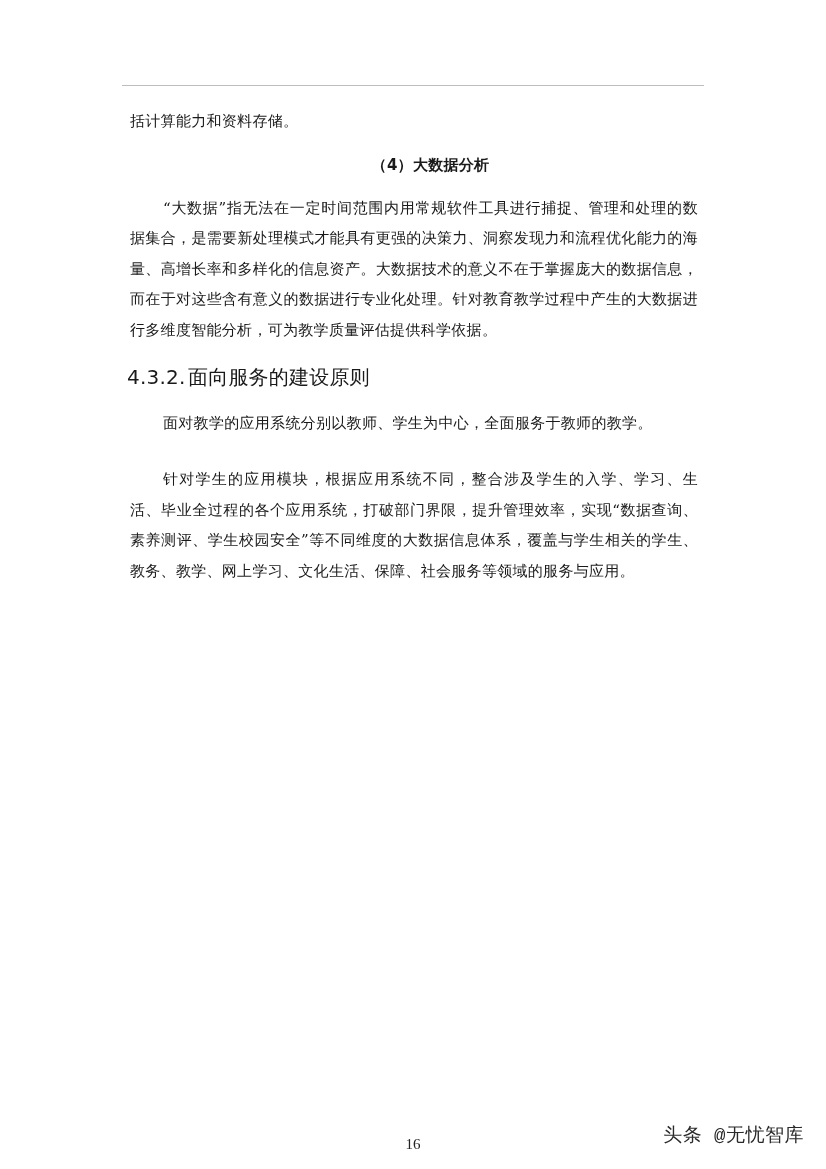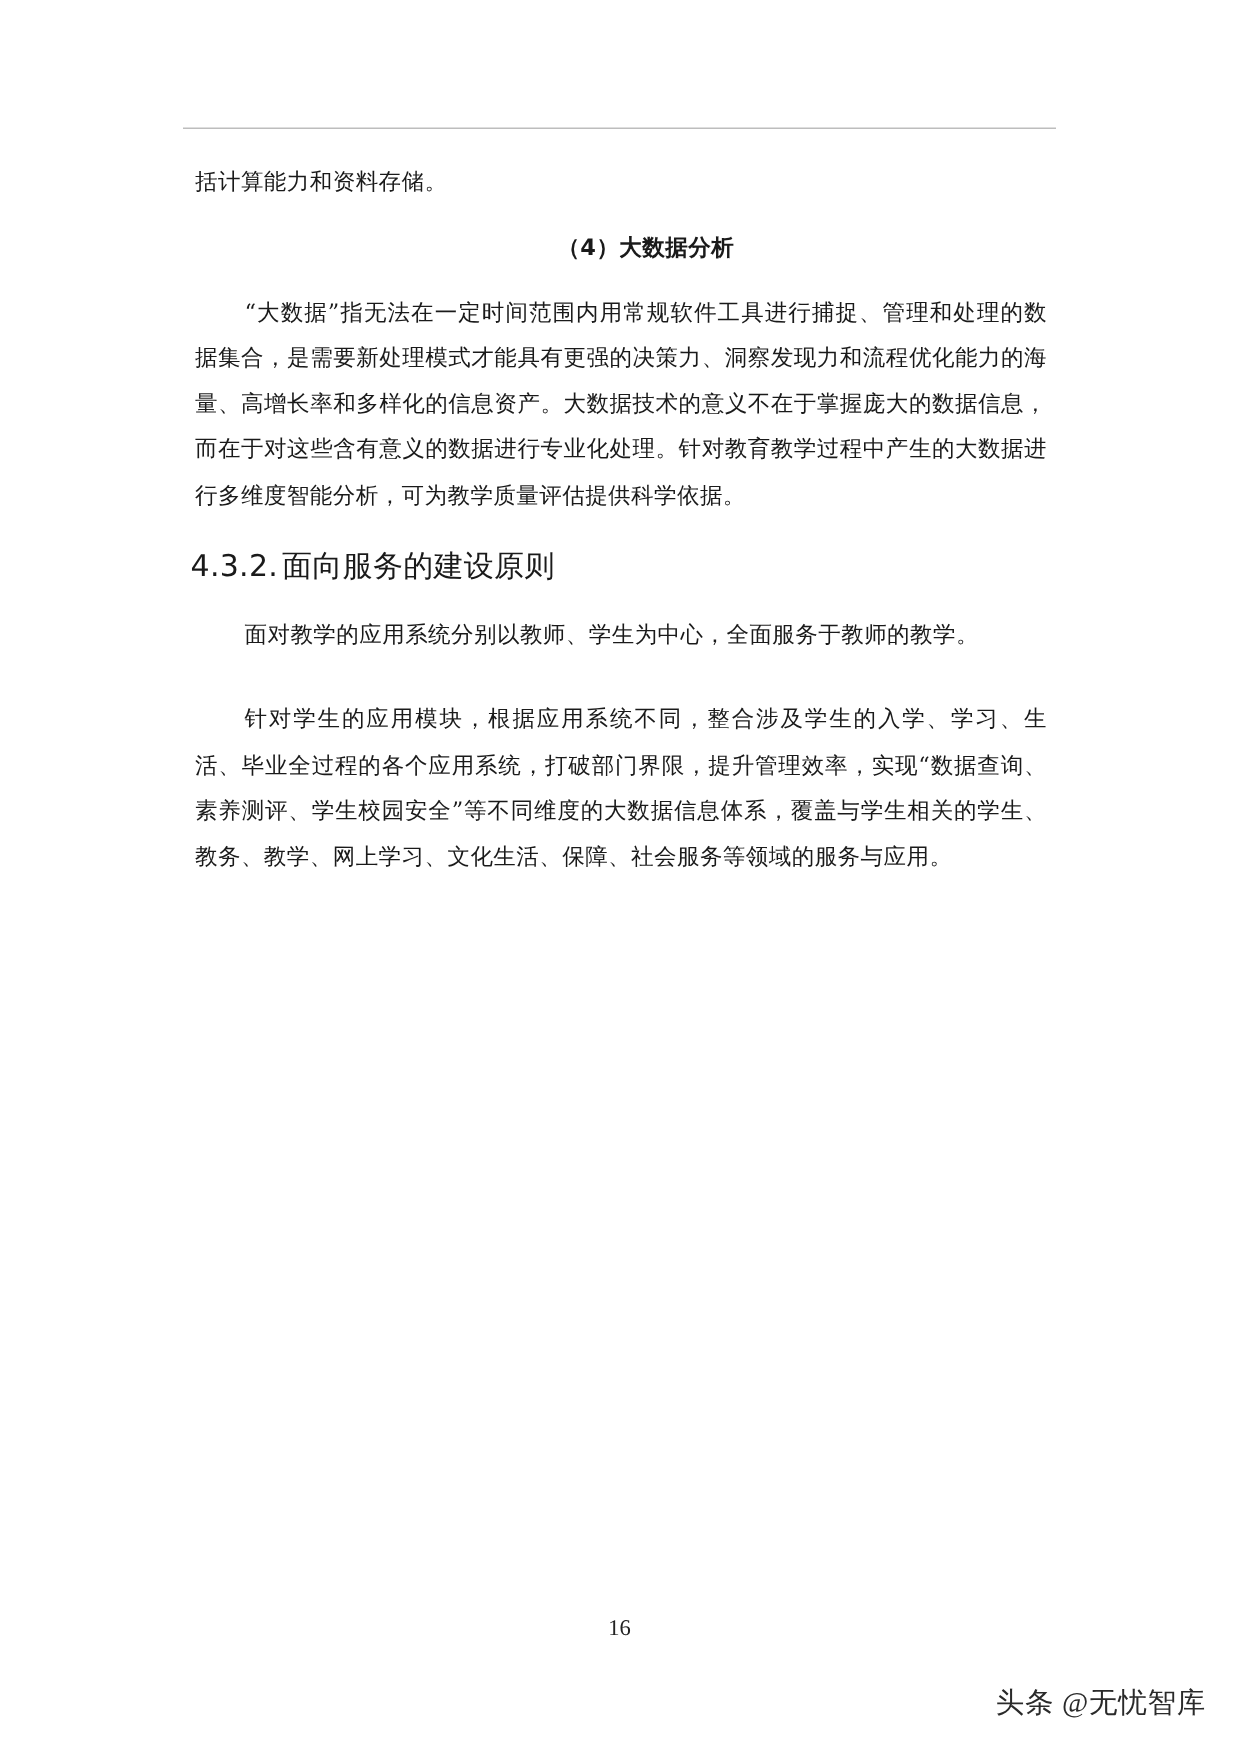--- a/index.html
+++ b/index.html
@@ -60,31 +60,31 @@
     .h-section .num {
       display: inline-block;
       width: 61px;
     }
     .gap-s { height: 7px; }
     .gap-m { height: 14px; }
     .page-number {
       position: absolute;
       left: 0;
       width: 826px;
-      top: 1078px;
+      top: 1136px;
       text-align: center;
       font-family: "Liberation Serif", "DejaVu Serif", serif;
       font-size: 15px;
       color: #222;
     }
     .watermark {
       position: absolute;
       right: 22px;
       top: 1122px;
-      font-family: Liberation Serif, serif;
+      font-family: Liberation Mono, monospace;
       font-size: 19px;
       color: #2a2a2a;
       letter-spacing: 0.5px;
       text-shadow: 0 0 1px #ffffff, 1px 1px 0 #ffffff;
     }
   </style>
 </head>
 <body>
 
 <div class="header-rule"></div>

